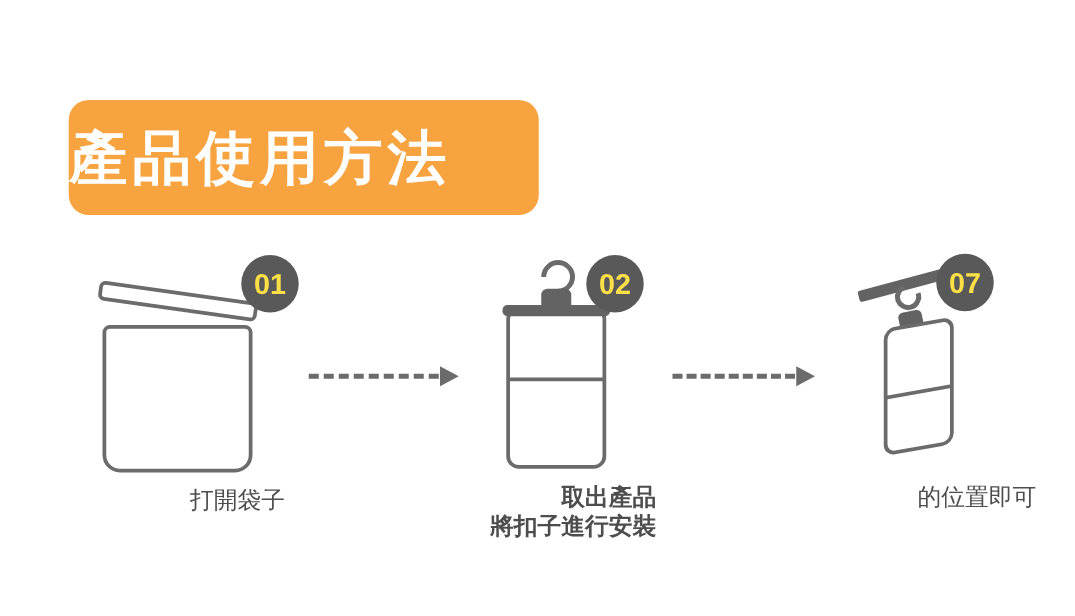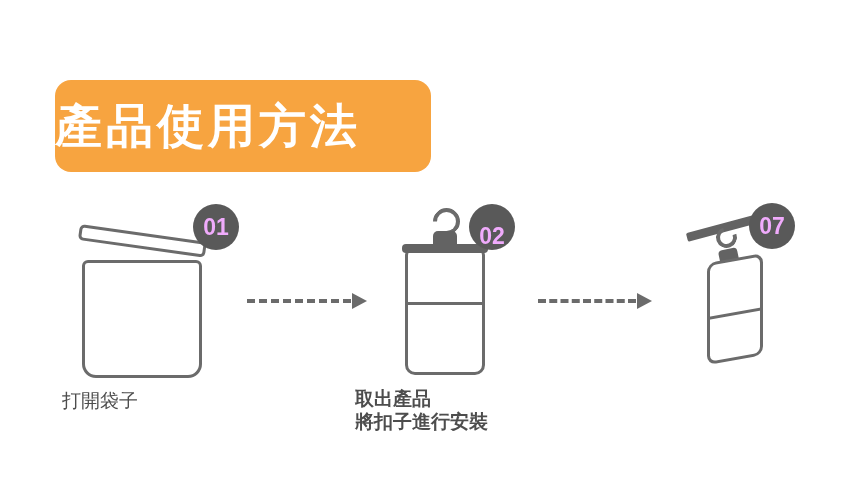--- a/index.html
+++ b/index.html
@@ -18,26 +18,26 @@
   .banner .banner-text {
     color:#ffffff; font-size:47px; font-weight:bold; letter-spacing:4px;
     white-space:nowrap;
   }
 
   
   .outline { border:3px solid #6B6B6B; background:#ffffff; position:absolute; }
   .darkfill { background:#636363; position:absolute; }
   .badge {
     position:absolute; width:46px; height:46px; border-radius:50%;
-    background:#595959; color:#f0abfc; display:flex; align-items:center;
+    background:#595959; color:#fde047; display:flex; align-items:center;
     justify-content:center; font-size:23px; font-weight:bold; z-index:5;
   }
   .caption {
     position:absolute; color:#4D4D4D; font-size:19px; line-height:23px;
-    text-align:left;
+    text-align:right;
   }
 
   
   .bag-lid {
     left:79px; top:224px; width:128px; height:16px; border-radius:5px;
     transform:rotate(8deg); transform-origin:0 50%;
   }
   .bag-body {
     left:82px; top:260px; width:120px; height:118px;
     border-radius:6px 6px 14px 14px;
@@ -62,21 +62,21 @@
   
   .p2-body { left:405px; top:245px; width:80px; height:130px; border-radius:10px; }
   .p2-divider { position:absolute; left:406px; top:302px; width:78px; height:3px; background:#6B6B6B; }
   .p2-hook {
     position:absolute; left:433px; top:208px; width:27px; height:27px;
     border:4px solid #6B6B6B; border-radius:50%;
     border-left-color:transparent; transform:rotate(-45deg);
   }
   .p2-knob { left:433px; top:231px; width:24px; height:15px; border-radius:5px 5px 0 0; }
   .p2-bar  { left:402px; top:244px; width:86px; height:9px; border-radius:4px; }
-  .badge-2 { left:469px; top:204px;align-items:flex-end; }
+  .badge-2 { left:469px; top:204px; }
   .caption-2 { left:355px; top:387px; width:170px;font-weight:bold; }
 
   
   .p3-rod {
     left:687px; top:233px; width:88px; height:9px; border-radius:2px;
     transform:rotate(-15deg); transform-origin:0 50%;
   }
   .p3-hook {
     position:absolute; left:716px; top:227px; width:21px; height:21px;
     border:4px solid #6B6B6B; border-radius:50%;
@@ -137,15 +137,16 @@
   <div class="p3-hook"></div>
   <div class="darkfill p3-knob"></div>
   <div class="p3-group">
     <div class="p3-body"></div>
     <div class="p3-divider"></div>
   </div>
   <div class="badge badge-3">
     <span>07</span>
   </div>
   <div class="caption caption-3">
+    <div>的位置即可</div>
   </div>
 
 </div>
 
 </body></html>

